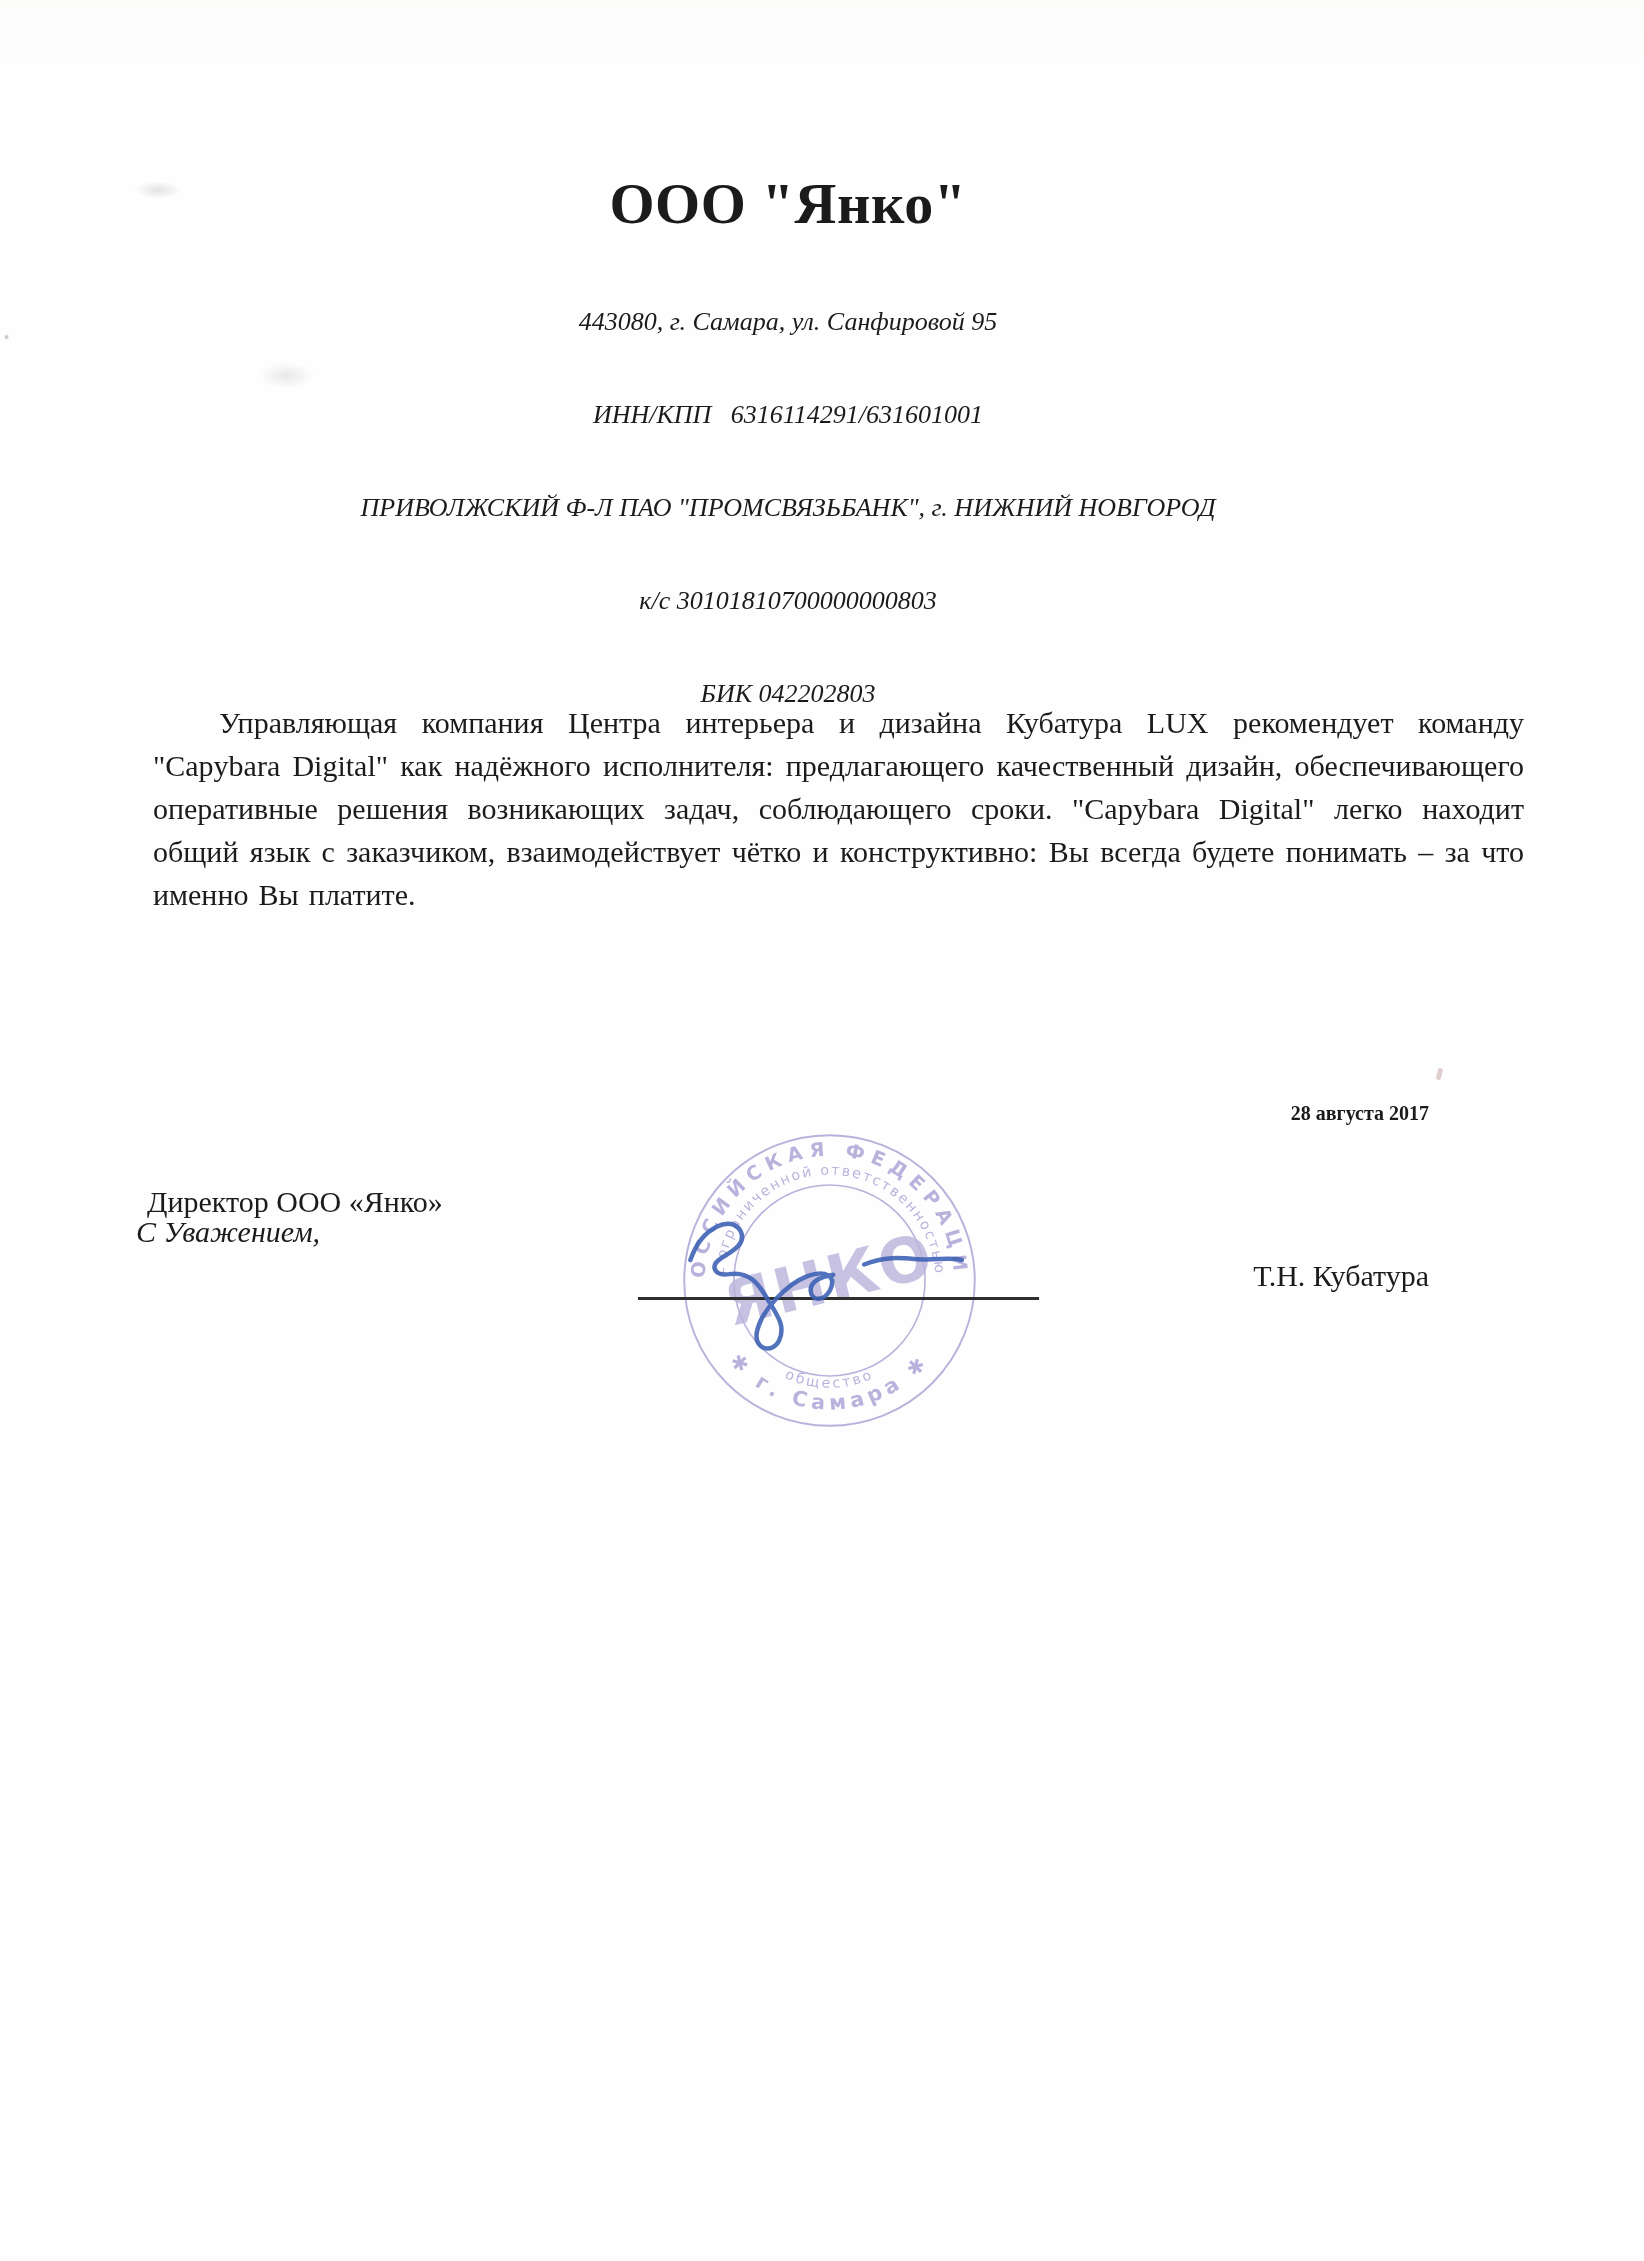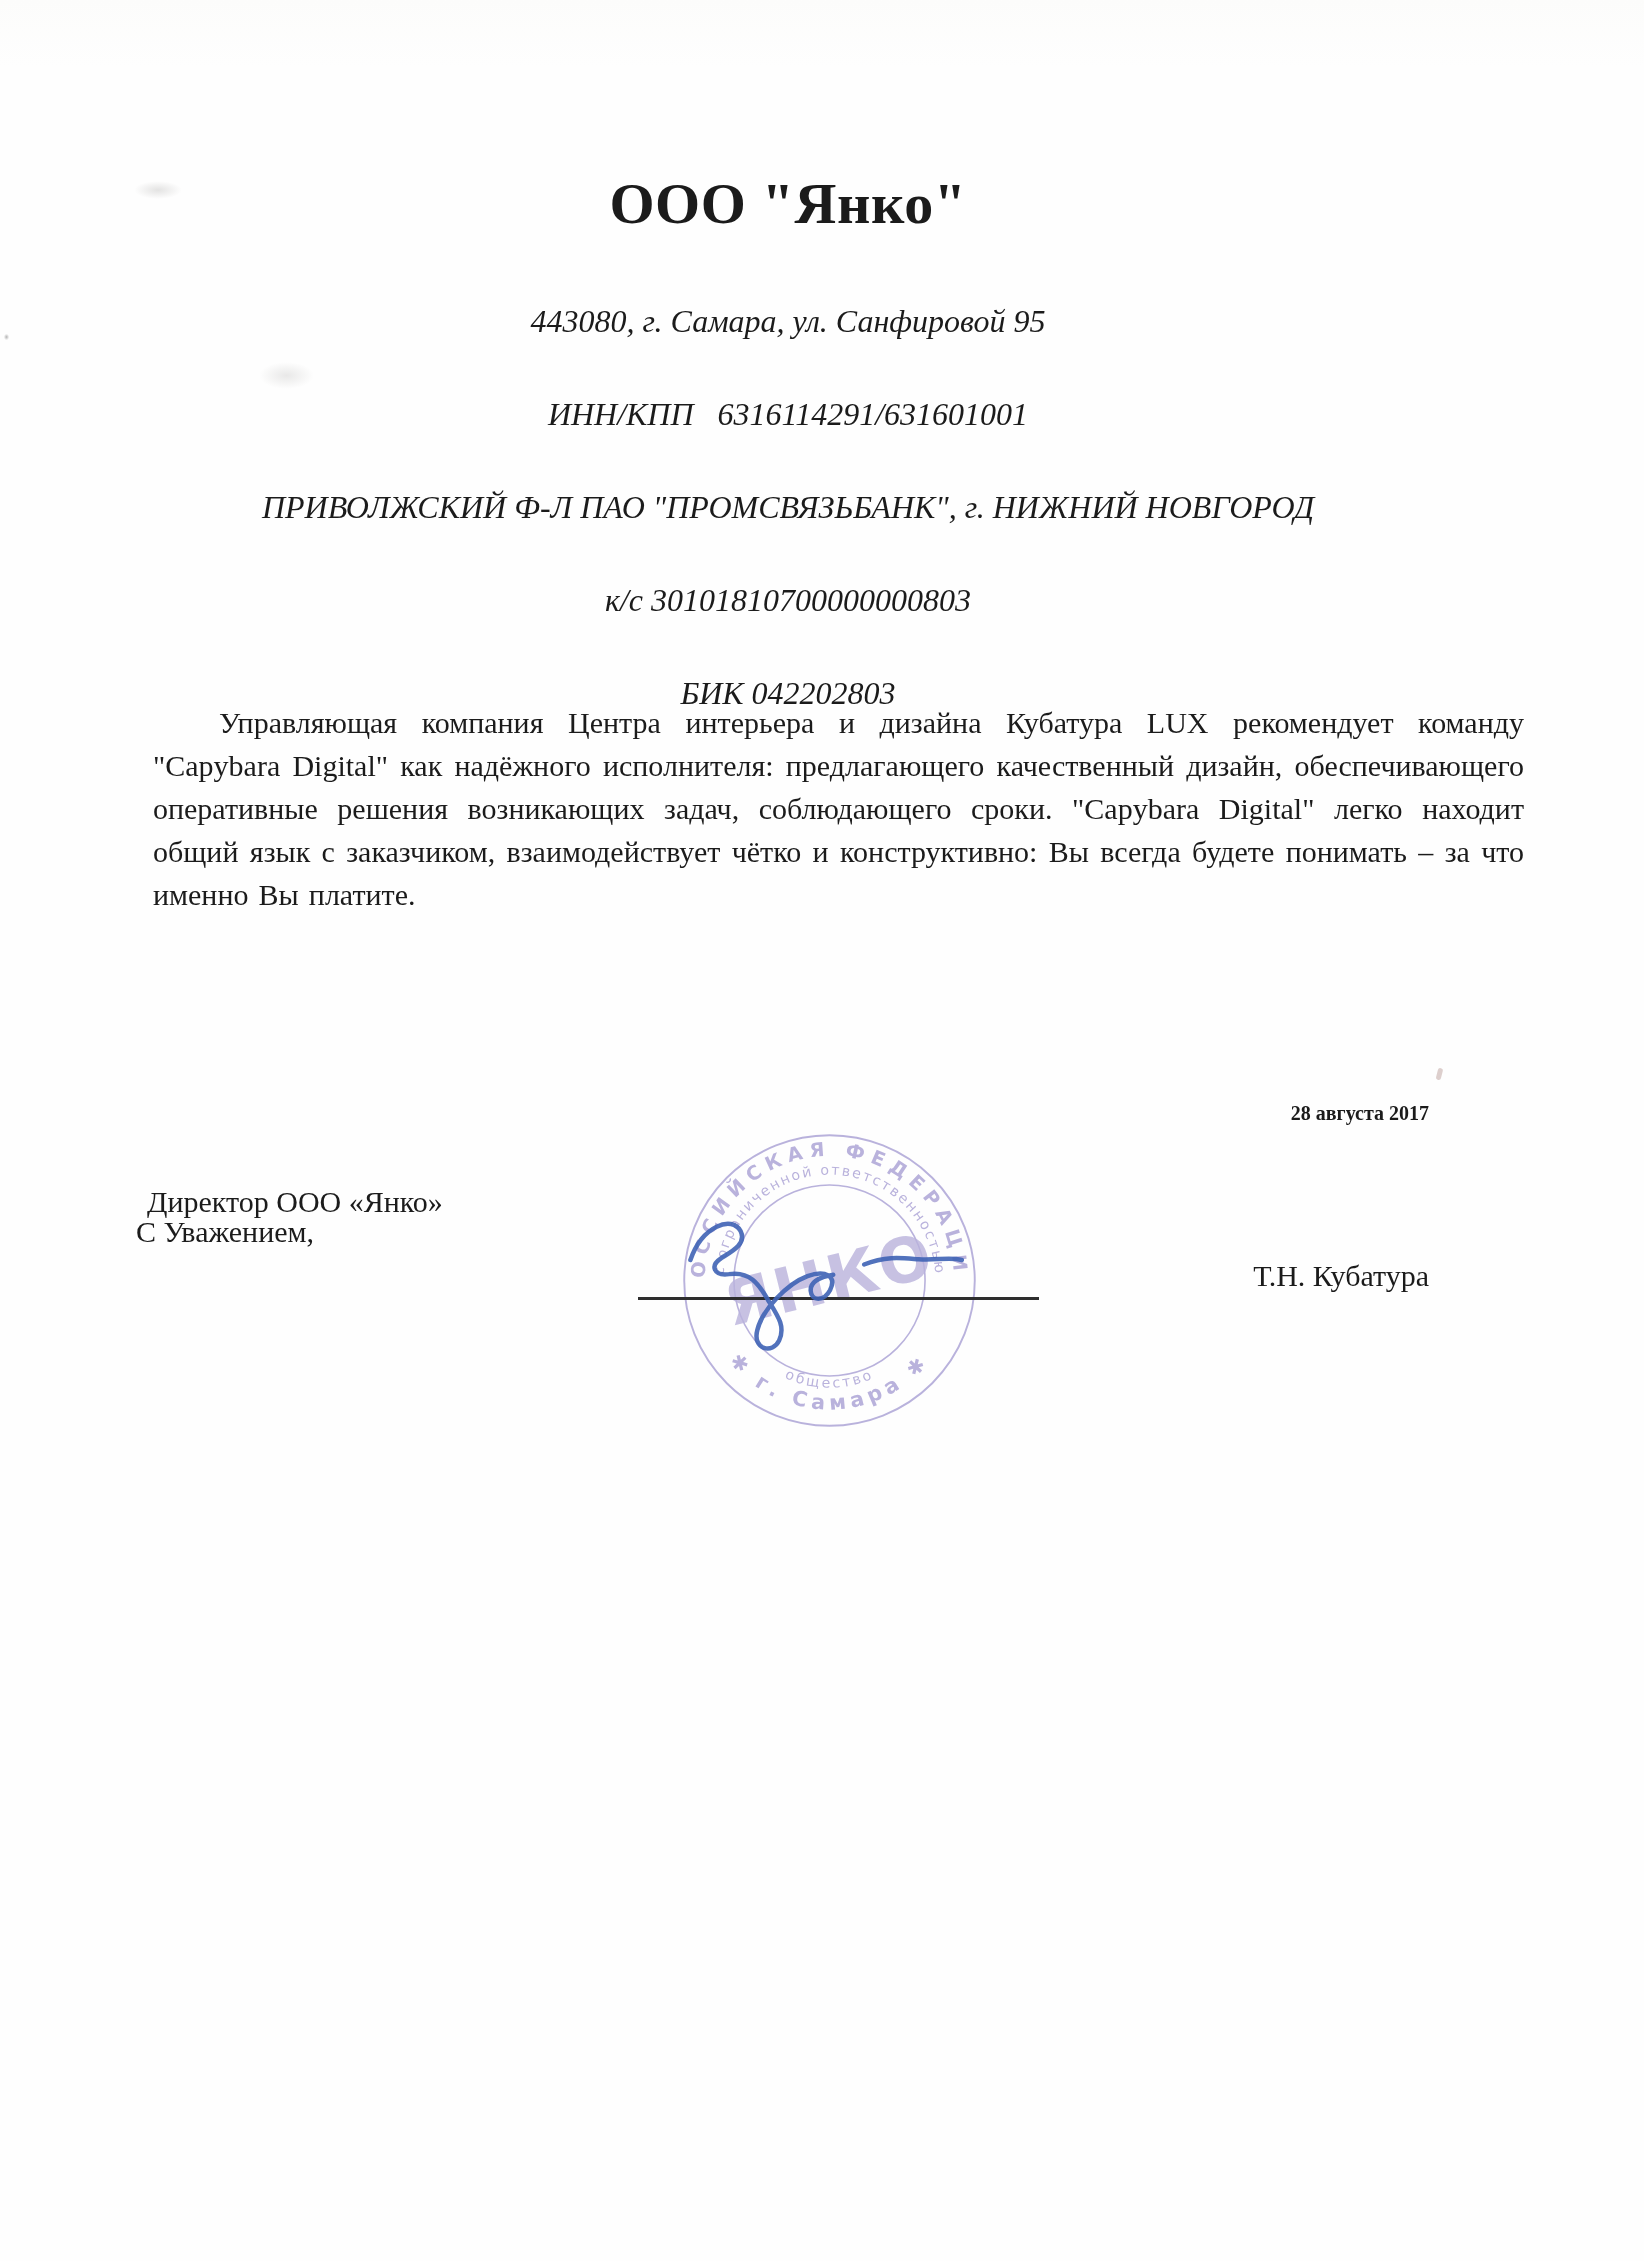--- a/index.html
+++ b/index.html
@@ -14,36 +14,36 @@
   .letterhead{
     position:absolute;left:0;top:172px;width:1576px;
     text-align:center;
   }
   .company{
     font-size:58px;font-weight:bold;line-height:64px;
     letter-spacing:0.6px;white-space:pre;
   }
   .addr{
     margin-top:7.7px;
-    font-style:italic;font-size:32px;line-height:31px;white-space:pre;
+    font-style:italic;font-size:26px;line-height:31px;white-space:pre;
   }
   .addr div{white-space:pre;}
   .body-par{
     position:absolute;left:137px;top:685px;width:1371px;
     font-size:30px;line-height:43px;
     text-align:justify;text-indent:66px;
     word-spacing:2.6px;margin:16px;
   }
   .date{
     position:absolute;right:215px;top:1097px;
     font-size:20px;font-weight:bold;line-height:32px;white-space:pre;
   }
   .salutation{
     position:absolute;left:136px;top:1216px;
-    font-size:30px;line-height:32px;white-space:pre;
+    font-size:30px;line-height:32px;white-space:pre;font-style:italic;
   }
   .position{
     position:absolute;left:147px;top:1186px;
     font-size:30px;line-height:32px;white-space:pre;
   }
   .signer-name{
     position:absolute;right:215px;top:1260px;
     font-size:30px;line-height:32px;white-space:pre;
   }
   .sig-line{

